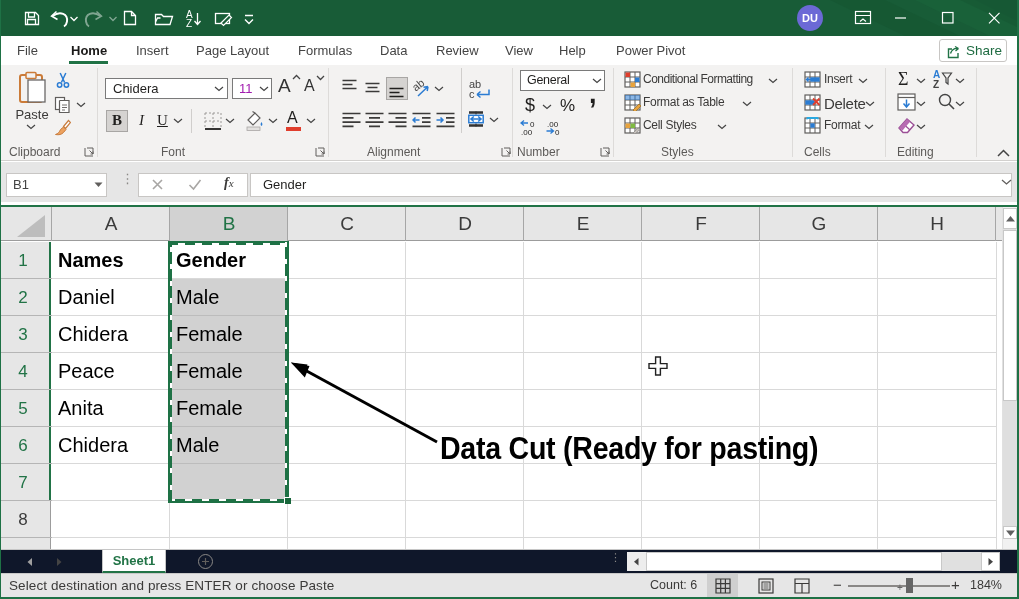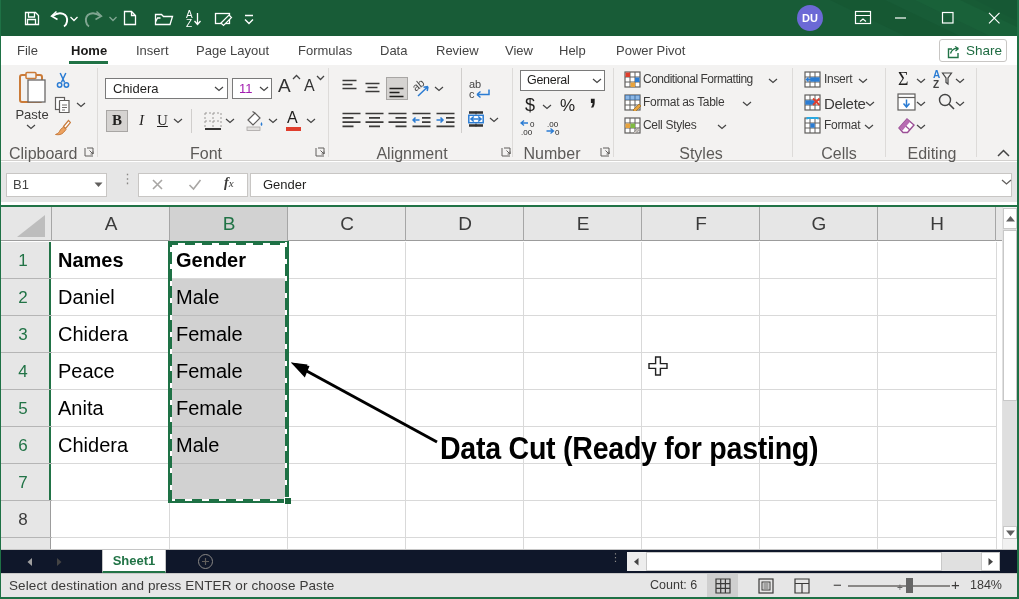--- a/index.html
+++ b/index.html
@@ -6,21 +6,21 @@
 .abs{position:absolute}
 #titlebar{position:absolute;left:0;top:0;width:1019px;height:36px;background:#185c37;color:#fff}
 #tabrow{position:absolute;left:1px;top:36px;width:1016px;height:29px;background:#fff}
 #ribbon{position:absolute;left:1px;top:65px;width:1016px;height:96px;background:#f3f2f1;border-bottom:1px solid #d2d0ce}
 #fbar{position:absolute;left:1px;top:162px;width:1016px;height:40px;background:#e6e6e6}
 #sheet{position:absolute;left:1px;top:202px;width:1016px;height:347px;background:#fff}
 #tabsbar{position:absolute;left:1px;top:549px;width:1016px;height:24px;background:#0f172a;border-top:1px solid #c6c6c6}
 #statusbar{position:absolute;left:1px;top:573px;width:1016px;height:24px;background:#e6e6e6;border-top:1px solid #c8c8c8}
 #winborder{position:absolute;left:0;top:0;width:1019px;height:599px;border-left:1px solid #1e7145;border-right:2px solid #1e7145;border-bottom:2px solid #1e7145;pointer-events:none;z-index:50}
 .tabtxt{position:absolute;top:0;height:29px;line-height:29px;font-size:13px;color:#444}
-.grplabel{position:absolute;top:80px;font-size:16px;color:#5c5a58;text-align:center}
+.grplabel{position:absolute;top:80px;font-size:12px;color:#5c5a58;}
 .gsep{position:absolute;top:3px;height:89px;width:1px;background:#dddbd9}
 .flag{position:absolute;top:82px;width:10px;height:10px}
 .hdr{position:absolute;top:5px;width:118px;height:34px;line-height:34px;text-align:center;font-size:19px;color:#3b3b3b}
 .rh{position:absolute;left:0;width:44px;height:37px;line-height:37px;text-align:center;font-size:17px;color:#217346}
 .cell{position:absolute;height:37px;line-height:37px;font-size:20px;color:#000;white-space:nowrap}
 .cell.b{font-weight:bold}
 </style></head>
 <body>
 <div id="titlebar">
 <svg class="abs" style="left:0;top:0" width="1019" height="36">

